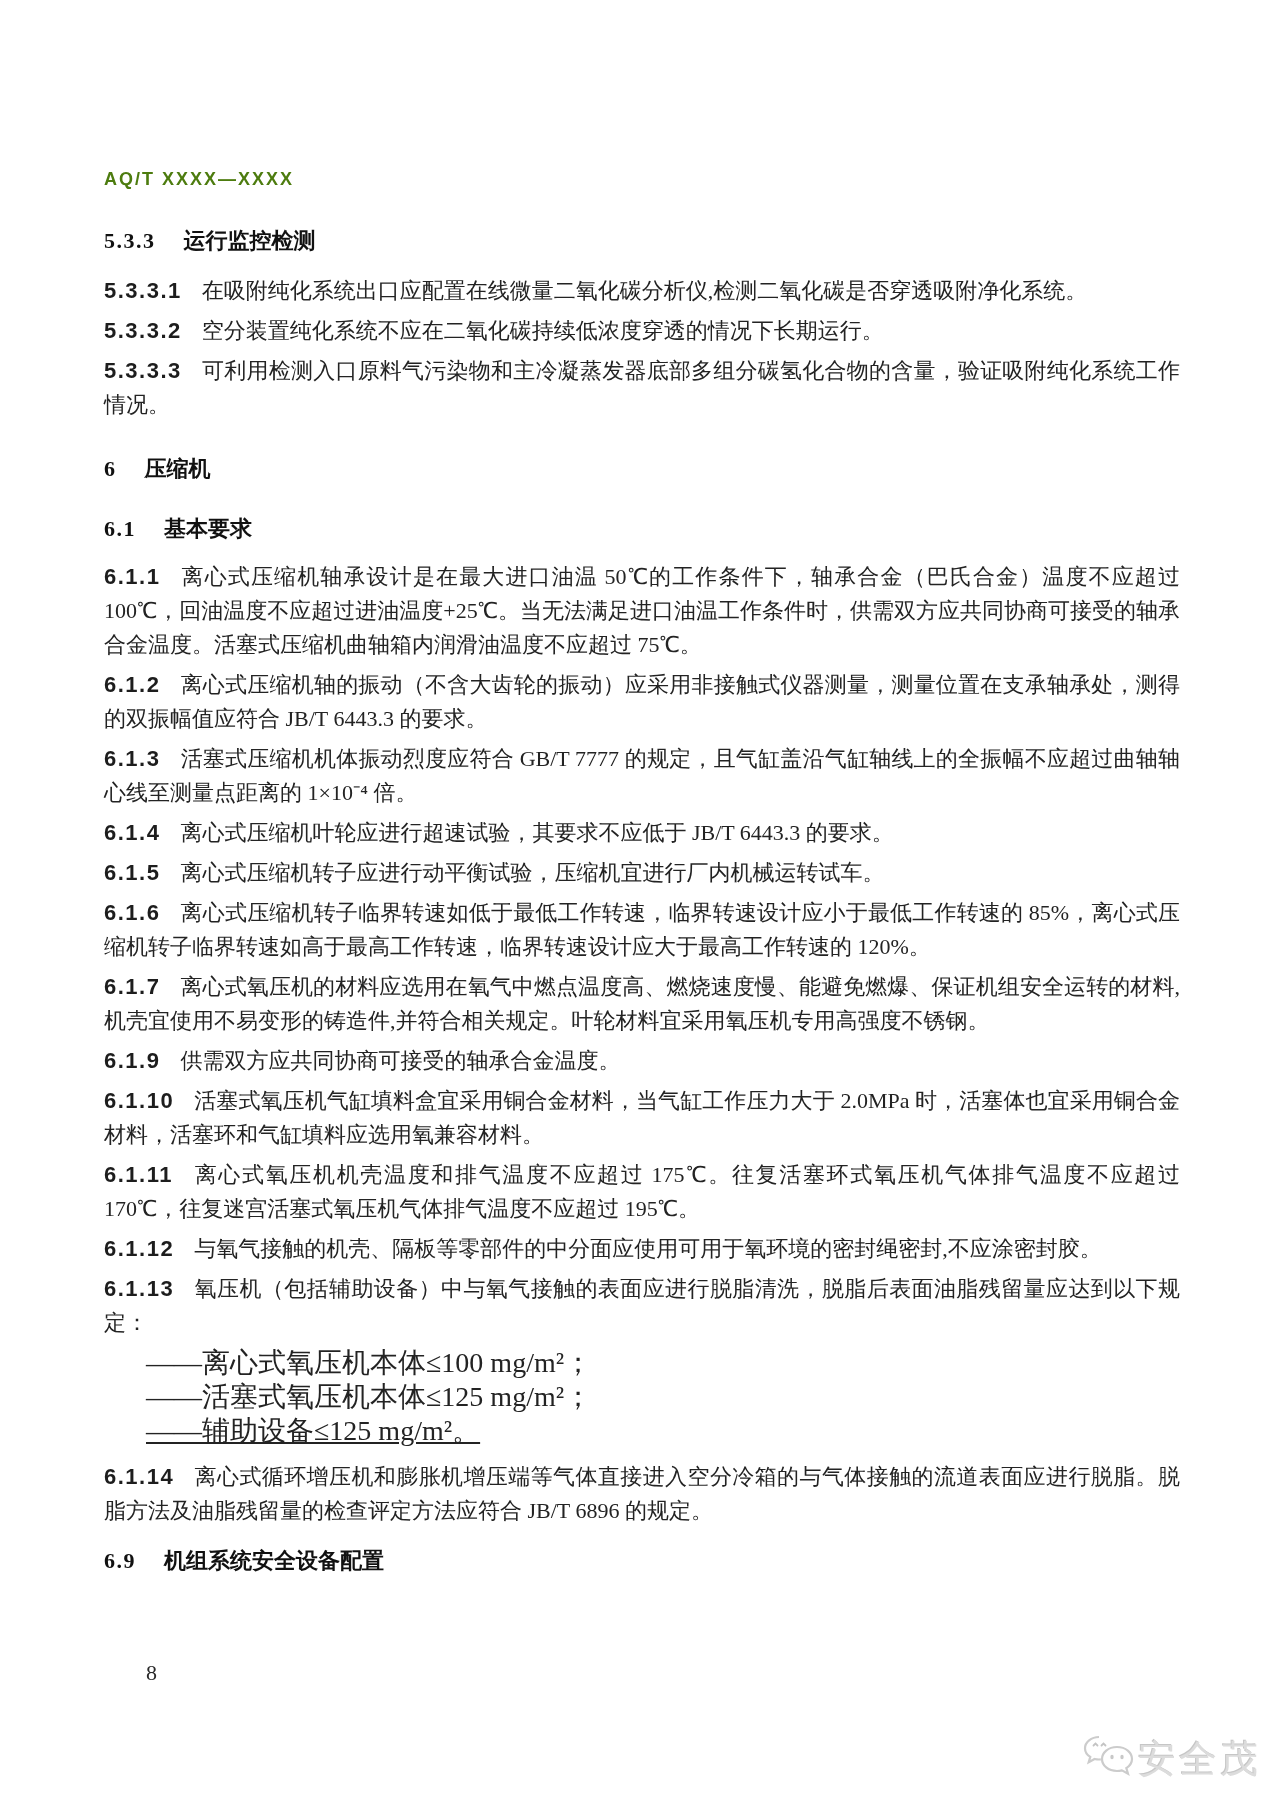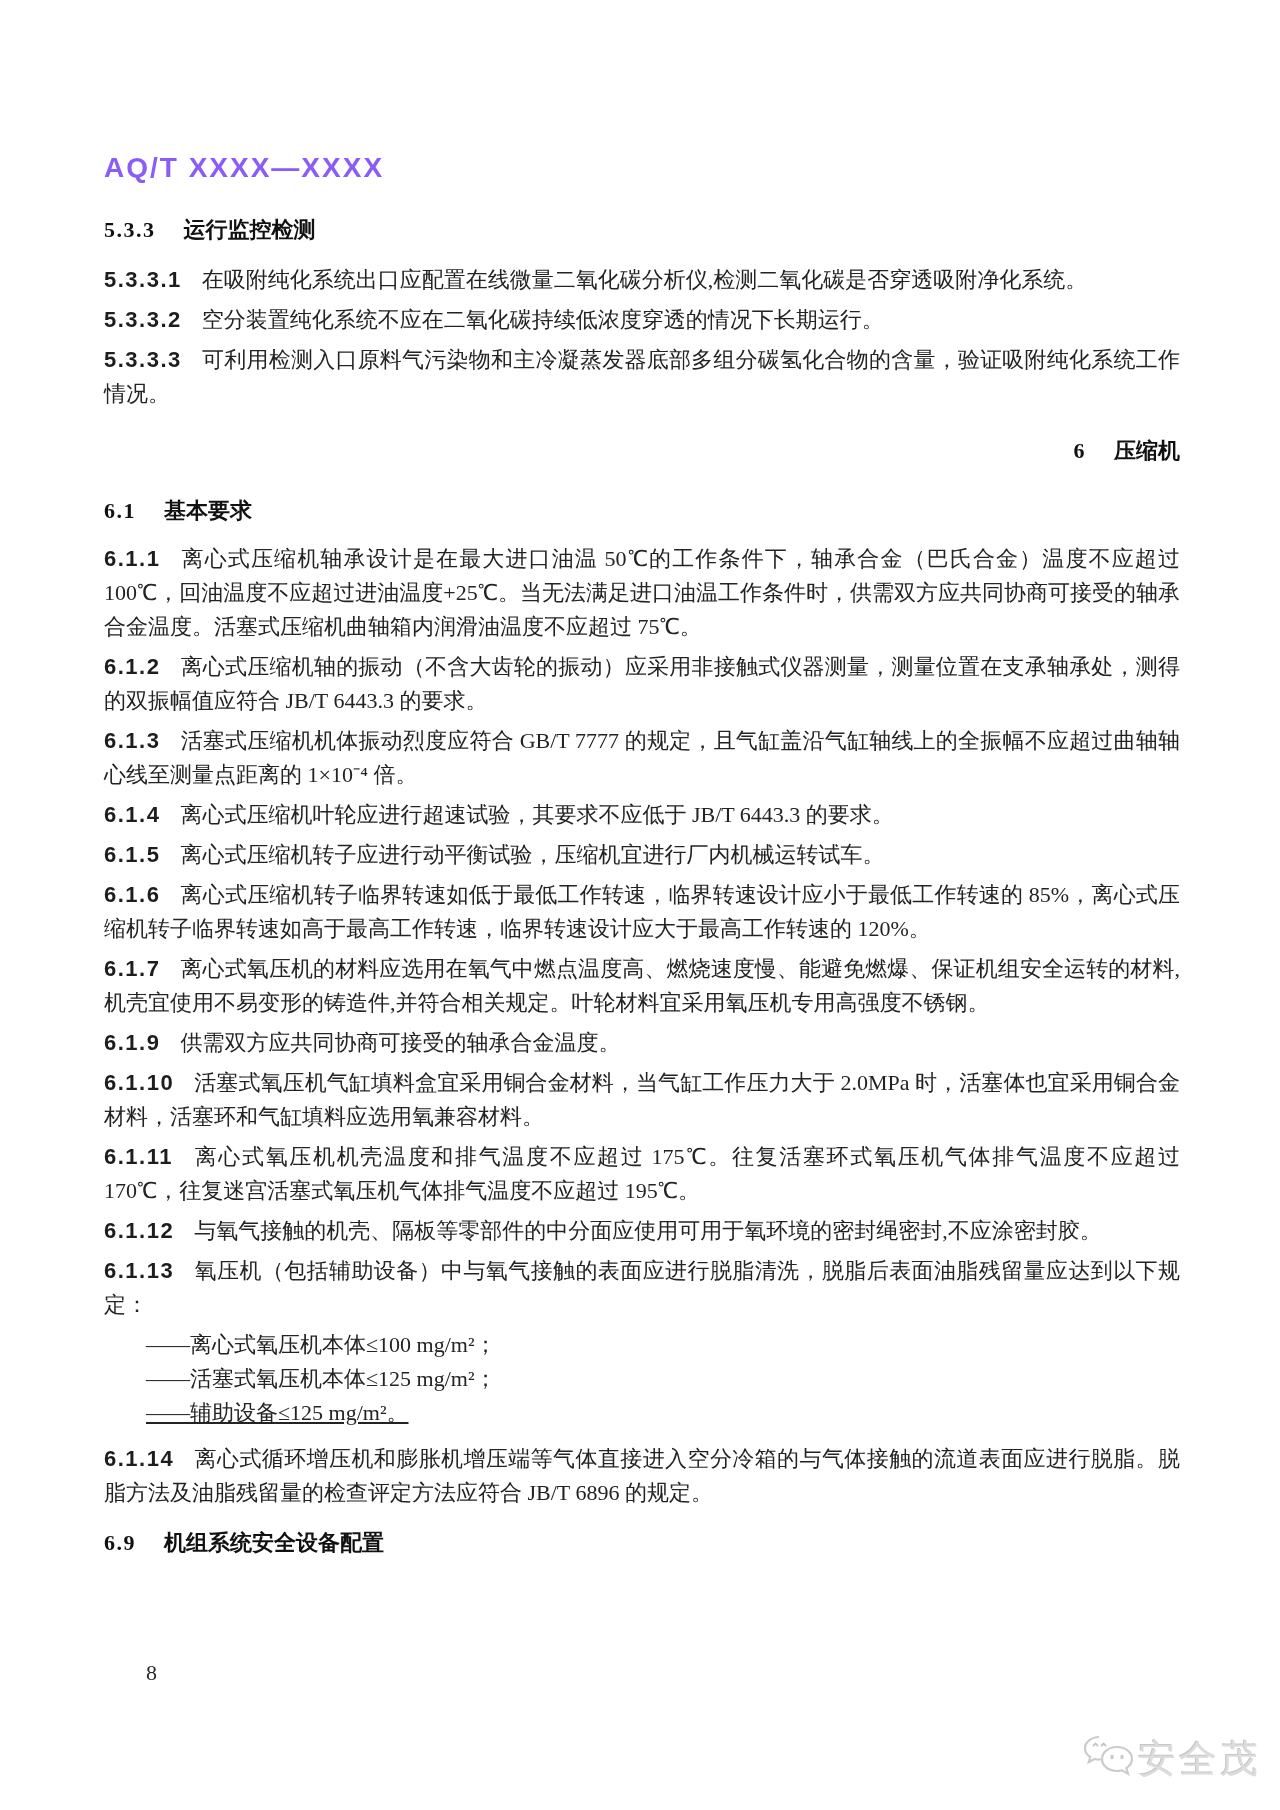--- a/index.html
+++ b/index.html
@@ -13,57 +13,57 @@
     color: #232323;
   }
   .content {
     position: absolute;
     left: 104px;
     top: 155px;
     width: 1076px;
   }
   .doc-header {
     font-family: "Liberation Sans", sans-serif;
-    font-size: 28px;
+    font-size: 18px;
     line-height: 26px;
     letter-spacing: 2px;
     font-weight: 600;
-    color: #8b5cf6;
-    margin: 0 0 34px 0;
+    color: #4d7c0f;
+    margin: 11px 0 34px 0;
   }
   .heading {
     font-family: Liberation Serif, serif;
     font-weight: 700;
     font-size: 22px;
     line-height: 30px;
     color: #111;
     margin: 0;
   }
   .heading .hnum { margin-right: 28px; letter-spacing: 1.5px; }
   .h533 { margin: 0 0 18px 0; }
-  .ch6 { margin: 25px 0 0 0; text-align: right; }
+  .ch6 { margin: 32px 0 0 0; }
   .s61 { margin: 30px 0 16px 0; }
   .s62 { margin: 18px 0 0 0; }
   .clause {
     font-size: 22px;
     line-height: 34px;
     margin: 0 0 6px 0;
     text-align: justify;
     color: #232323;
   }
   .clause .cnum {
     font-family: Liberation Sans, sans-serif;
     font-weight: 600;
     letter-spacing: 1.5px;
     color: #1d1d1d;
     margin-right: 20px;
     white-space: nowrap;
   }
   .dash {
-    font-size: 22px;
+    font-size: 28px;
     line-height: 34px;
     margin: 0;
     padding-left: 42px;
   }
   .dash.last { margin-bottom: 12px; text-decoration: underline; }
   .page-number {
     position: absolute;
     left: 146px;
     top: 1658px;
     font-size: 22px;

